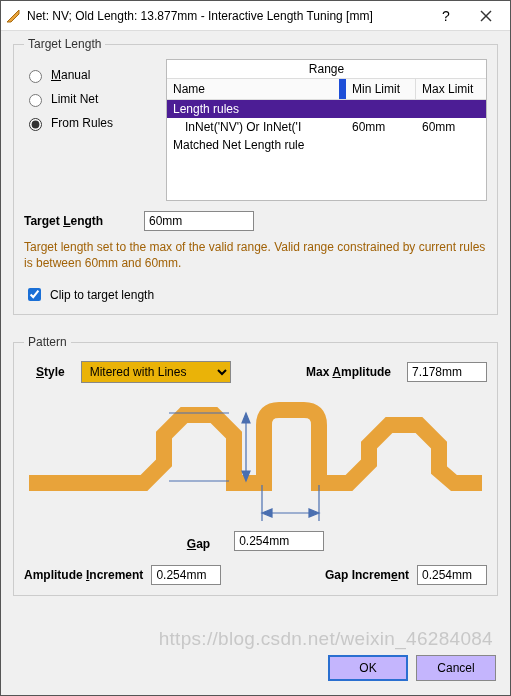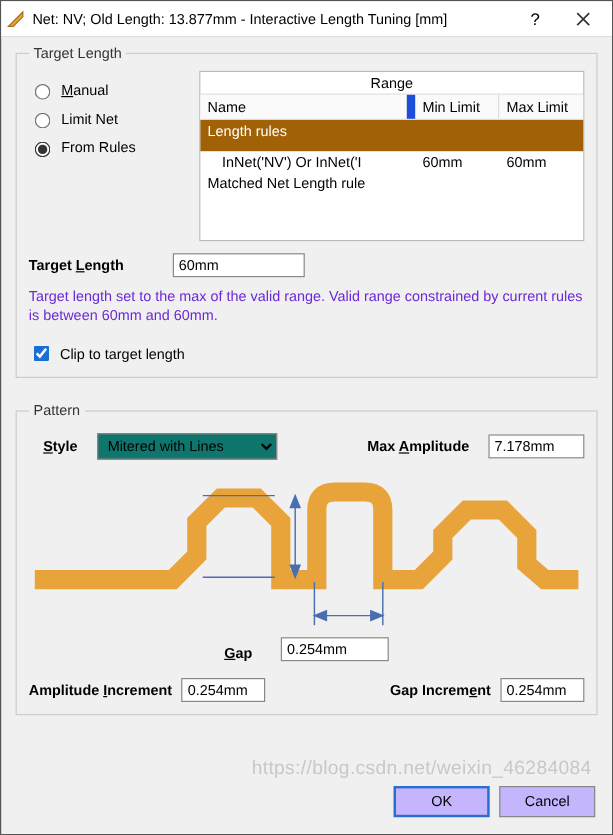--- a/index.html
+++ b/index.html
@@ -17,47 +17,47 @@
   .radiocol input { accent-color: #333; }
   .radiocol .lbl u { text-decoration: underline; }
   .rangebox { flex: 1; border: 1px solid #bbb; background: #fff; }
   .range-title { text-align: center; padding: 2px 0; border-bottom: 1px solid #ddd; }
   .range-head { display: flex; border-bottom: 1px solid #ddd; background: #fafafa; }
   .range-head div { padding: 3px 6px; }
   .col-name { flex: 1; border-right: 7px solid #1d4ed8; }
   .col-min { width: 70px; border-right: 1px solid #ddd; }
   .col-max { width: 70px; }
   .range-row { display: flex; }
-  .range-row.sel { background: #a16207; color: #fff; flex-direction: column; }
+  .range-row.sel { background: #4c1d95; color: #fff; }
   .range-row div { padding: 2px 6px; }
   .range-row .indent { padding-left: 18px; }
   .range-body { height: 100px; }
   .field-row { display: flex; align-items: center; gap: 10px; margin-top: 10px; }
   .field-row .label { font-weight: bold; width: 110px; }
   .field-row input[type=text] { border: 1px solid #888; padding: 2px 4px; height: 20px; width: 110px; background: #fff; }
-  .help { margin-top: 8px; line-height: 1.35; color: #6d28d9; }
+  .help { margin-top: 8px; line-height: 1.35; color: #a16207; }
   .clip { margin-top: 14px; display: flex; align-items: center; gap: 6px; }
   .clip input { accent-color: #1a6fd6; }
   .pattern-top { display: flex; align-items: center; gap: 16px; padding: 4px 0 8px 0; }
   .pattern-top .style-lbl { font-weight: bold; margin-left: 12px; }
-  select { border: 1px solid #888; background: #0f766e; padding: 2px 4px; height: 22px; width: 150px; }
+  select { border: 1px solid #888; background: #eab308; padding: 2px 4px; height: 22px; width: 150px; }
   .amp-lbl { font-weight: bold; margin-left: auto; }
   .pattern-top input[type=text] { border: 1px solid #888; height: 20px; width: 80px; padding: 2px 4px; }
   .diagram { height: 130px; position: relative; margin: 4px 0; }
   .gap-row { display: flex; align-items: flex-end; justify-content: center; gap: 24px; margin-top: 6px; }
   .gap-row .lbl { font-weight: bold; }
   .gap-row input { border: 1px solid #888; height: 20px; width: 90px; padding: 2px 4px; }
   .inc-row { display: flex; align-items: center; justify-content: space-between; margin-top: 14px; }
   .inc-row .lbl { font-weight: bold; }
   .inc-row input { border: 1px solid #888; height: 20px; width: 70px; padding: 2px 4px; }
   .inc-group { display: flex; align-items: center; gap: 8px; }
   .footer { display: flex; justify-content: flex-end; gap: 8px; padding: 10px 14px 14px 0; }
   .footer button { width: 80px; height: 26px; border: 1px solid #888; background: #c4b5fd; }
   .footer button.ok { border: 2px solid #2a6fd0; }
-  .watermark { position: absolute; right: 18px; bottom: 46px; color: #c8c8c8; font-size: 16px; letter-spacing: 0.3px; pointer-events: none; }
+  .watermark { position: absolute; right: 18px; bottom: 46px; color: #c8c8c8; font-size: 19px; letter-spacing: 0.3px; pointer-events: none; }
   .lbl b, .label b { font-weight: bold; }
 </style>
 </head>
 <body>
 
 <div class="titlebar">
   <span class="icon">
     <svg width="16" height="16">
         <polygon points="2,14 14,2 14,6 6,14" fill="#e8a33a" stroke="#a86a10"></polygon>
       </svg>

